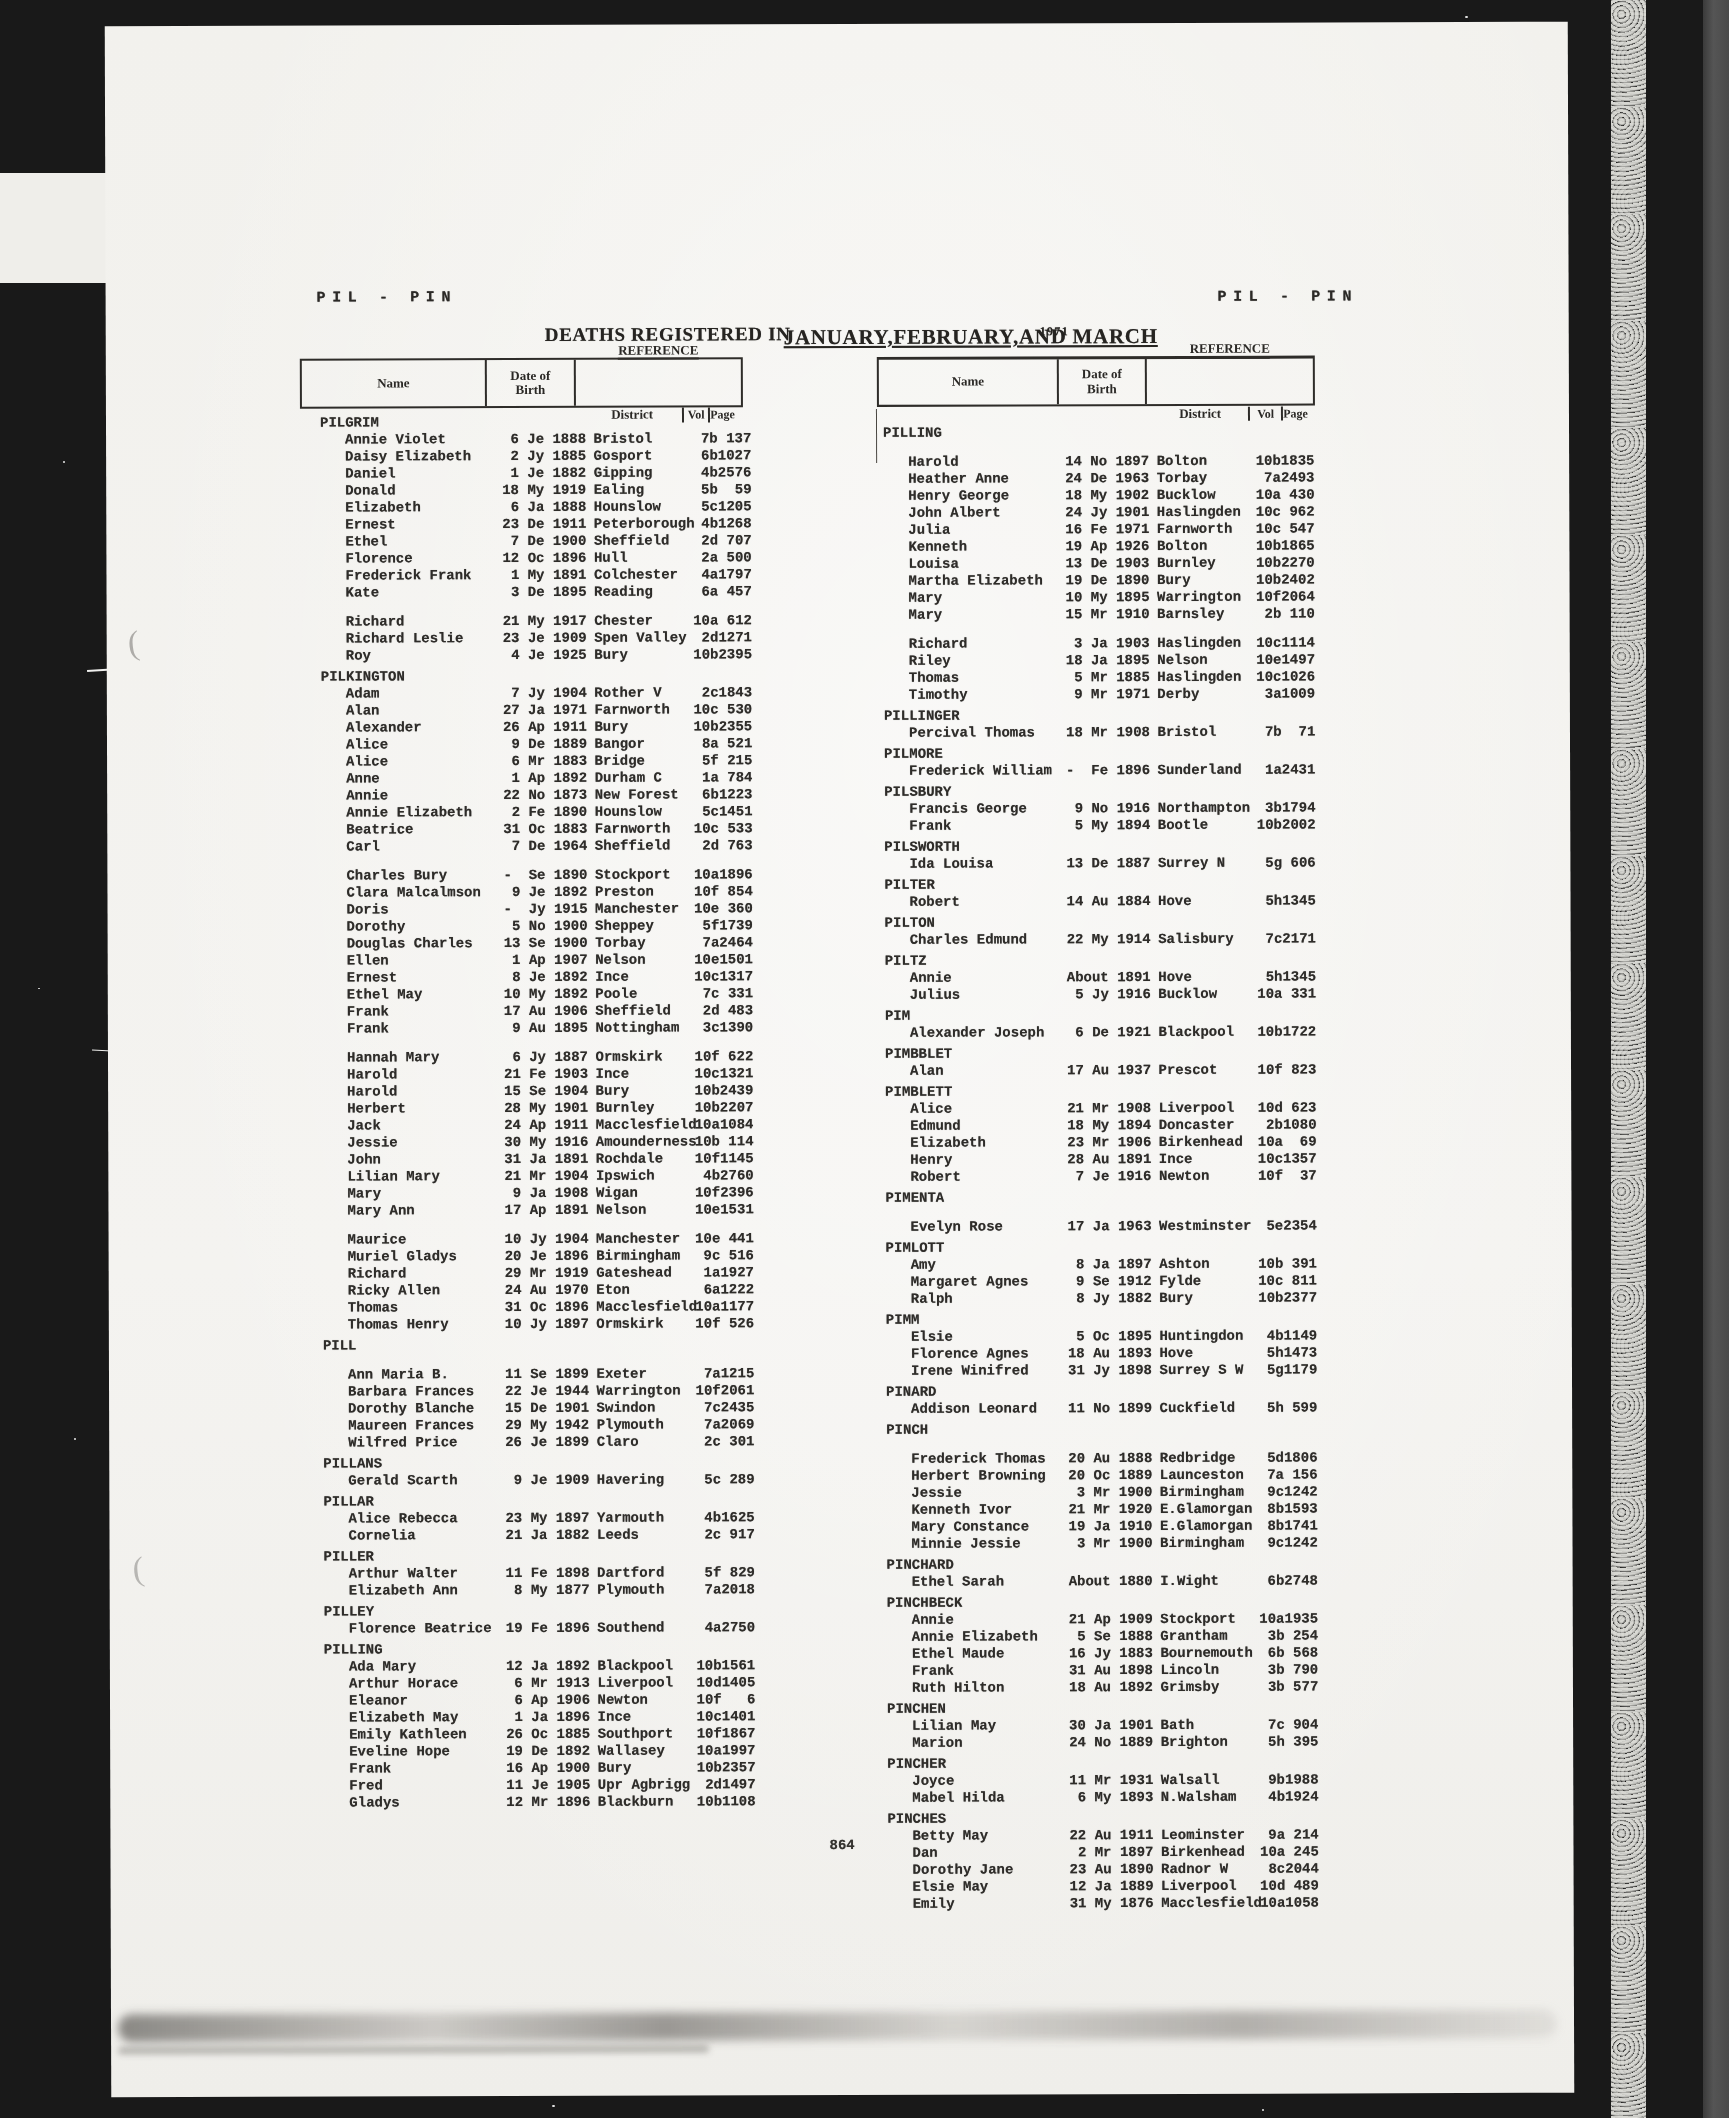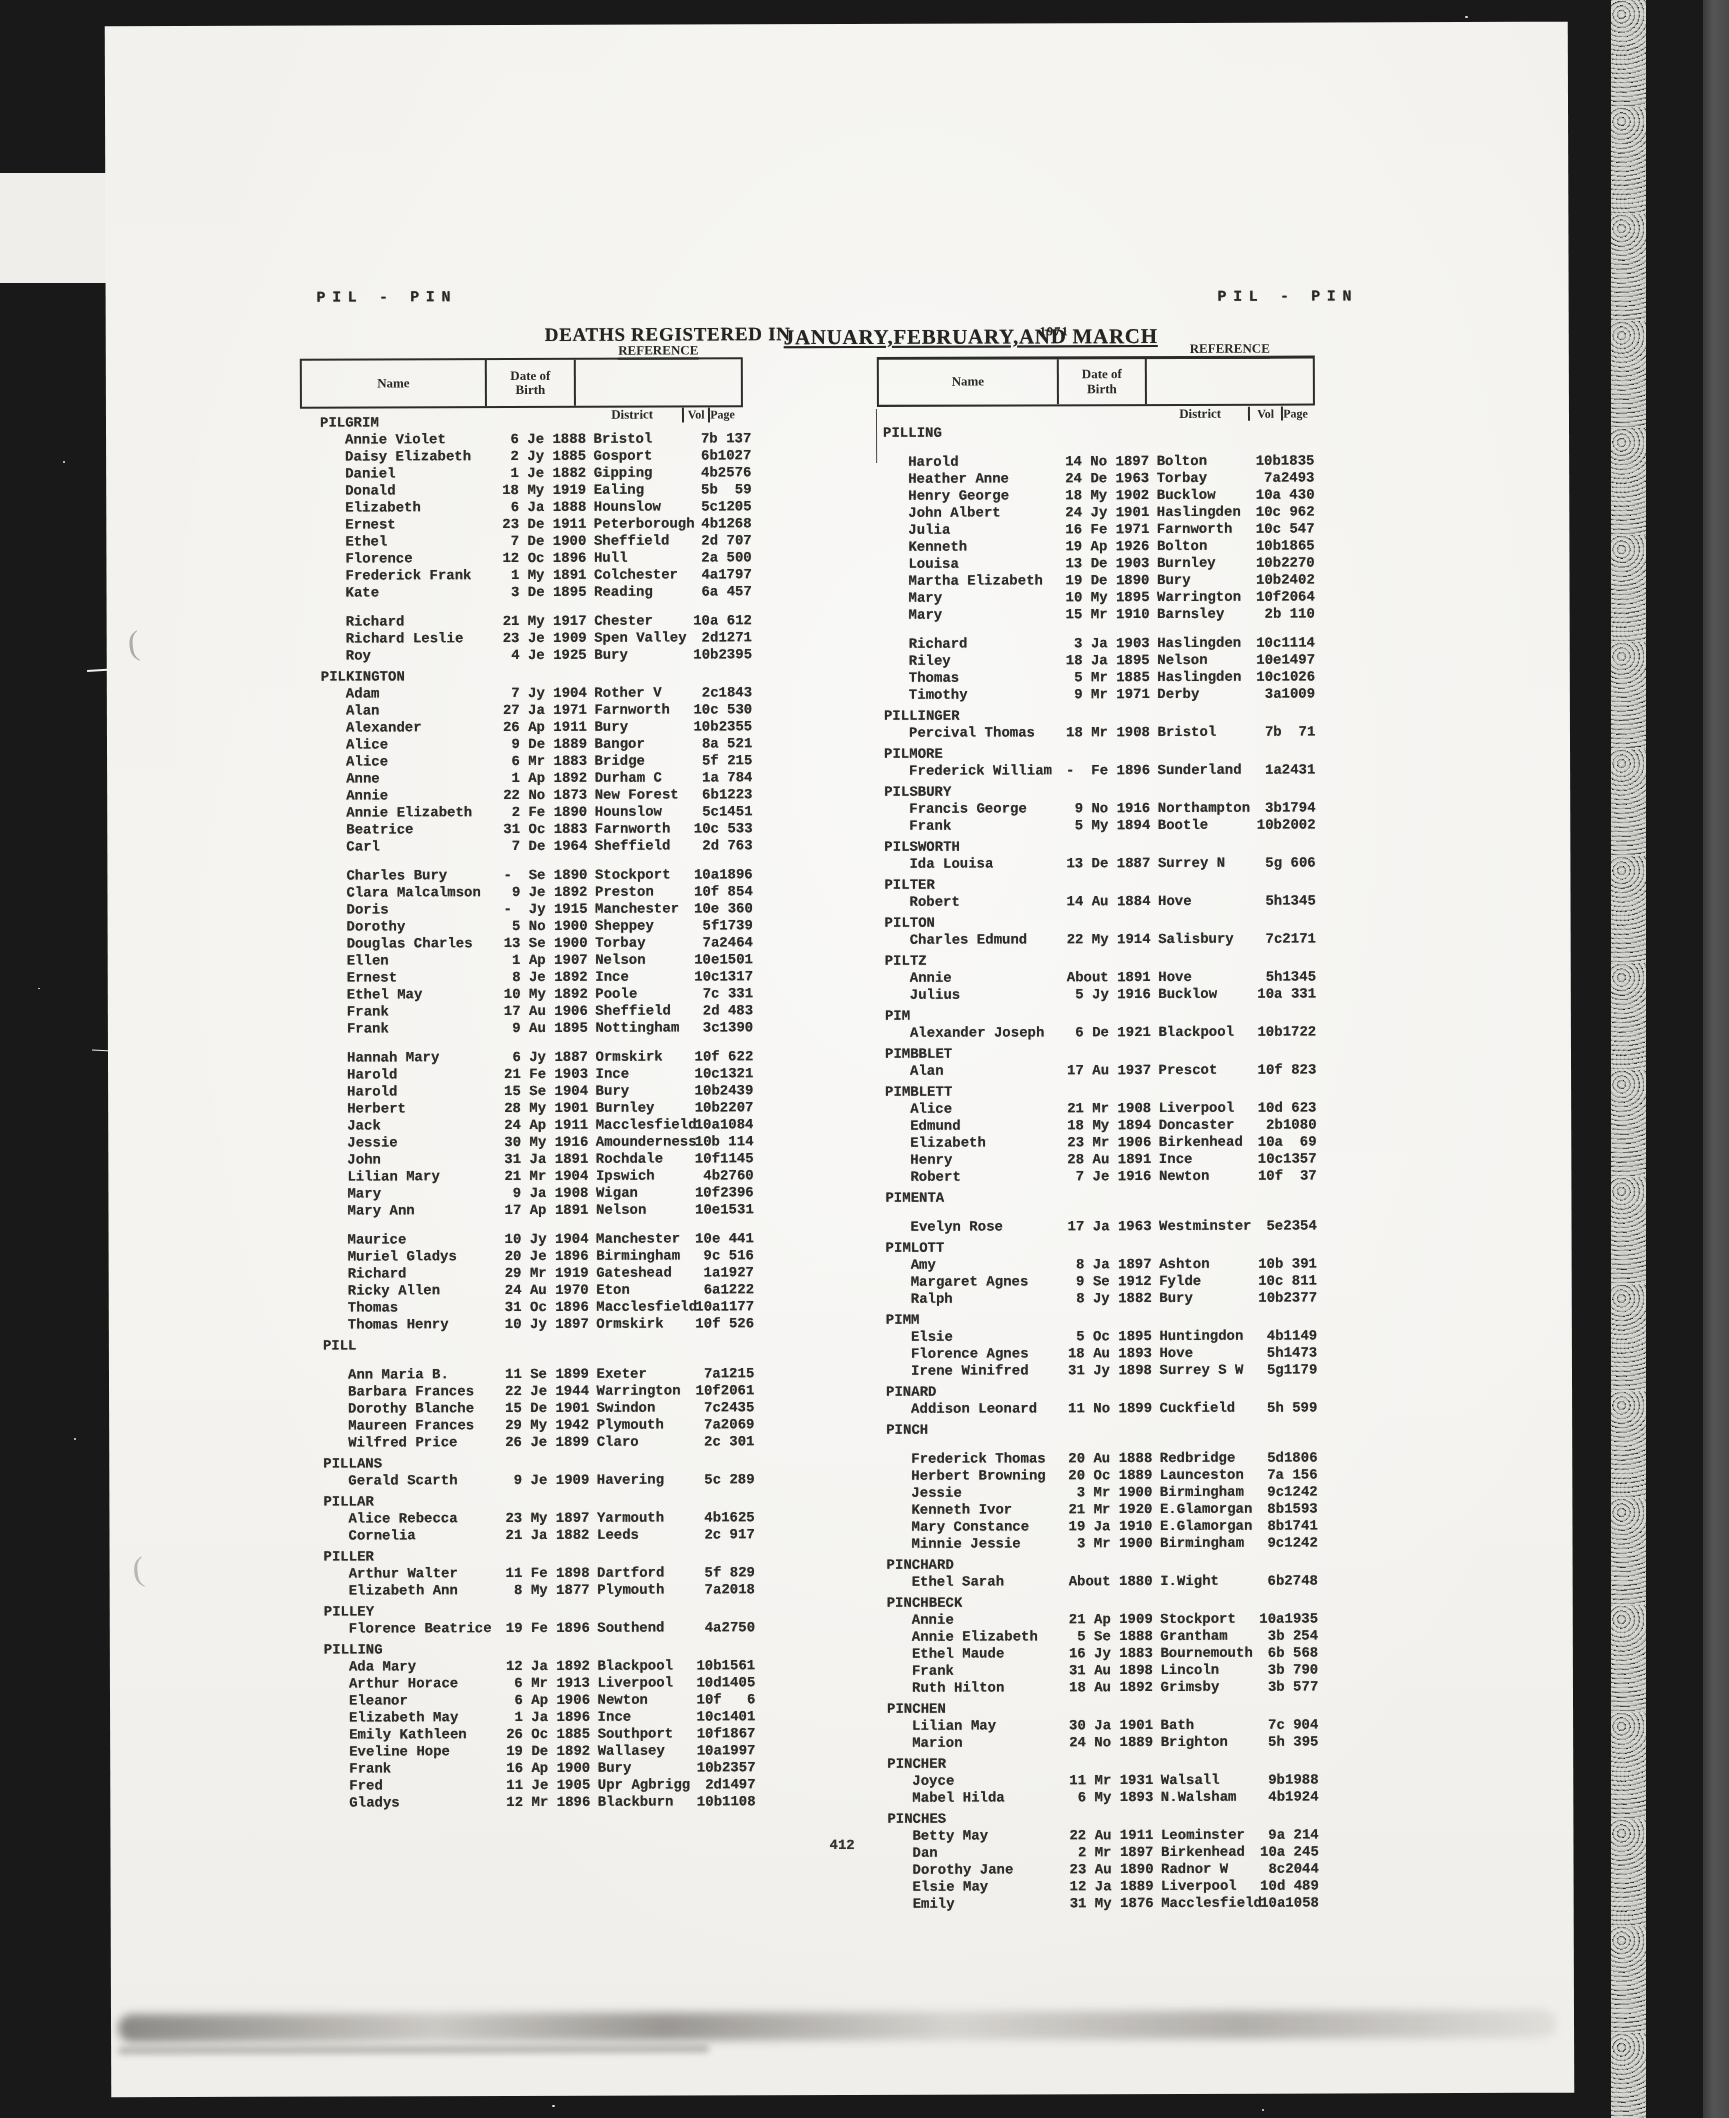--- a/index.html
+++ b/index.html
@@ -156,21 +156,21 @@
           <div class="hdr-cell" style="flex:1;font-size:12px;">Page</div>
         </div>
       </div>
     </div>
 
     <div class="tick-line" style="left:878px;top:409px;width:1.3px;height:54px;"></div>
 
     <div class="index-col" style="left:322px;top:413px;width:434px;"><div class="section"><div class="surname">PILGRIM</div><div class="row"><span class="c-name">Annie Violet</span><span class="c-date"> 6 Je 1888</span><span class="c-gap"></span><span class="c-dist">Bristol</span><span class="c-ref"> 7b 137</span></div><div class="row"><span class="c-name">Daisy Elizabeth</span><span class="c-date"> 2 Jy 1885</span><span class="c-gap"></span><span class="c-dist">Gosport</span><span class="c-ref"> 6b1027</span></div><div class="row"><span class="c-name">Daniel</span><span class="c-date"> 1 Je 1882</span><span class="c-gap"></span><span class="c-dist">Gipping</span><span class="c-ref"> 4b2576</span></div><div class="row"><span class="c-name">Donald</span><span class="c-date">18 My 1919</span><span class="c-gap"></span><span class="c-dist">Ealing</span><span class="c-ref"> 5b  59</span></div><div class="row"><span class="c-name">Elizabeth</span><span class="c-date"> 6 Ja 1888</span><span class="c-gap"></span><span class="c-dist">Hounslow</span><span class="c-ref"> 5c1205</span></div><div class="row"><span class="c-name">Ernest</span><span class="c-date">23 De 1911</span><span class="c-gap"></span><span class="c-dist">Peterborough</span><span class="c-ref"> 4b1268</span></div><div class="row"><span class="c-name">Ethel</span><span class="c-date"> 7 De 1900</span><span class="c-gap"></span><span class="c-dist">Sheffield</span><span class="c-ref"> 2d 707</span></div><div class="row"><span class="c-name">Florence</span><span class="c-date">12 Oc 1896</span><span class="c-gap"></span><span class="c-dist">Hull</span><span class="c-ref"> 2a 500</span></div><div class="row"><span class="c-name">Frederick Frank</span><span class="c-date"> 1 My 1891</span><span class="c-gap"></span><span class="c-dist">Colchester</span><span class="c-ref"> 4a1797</span></div><div class="row"><span class="c-name">Kate</span><span class="c-date"> 3 De 1895</span><span class="c-gap"></span><span class="c-dist">Reading</span><span class="c-ref"> 6a 457</span></div><div class="row gap"><span class="c-name">Richard</span><span class="c-date">21 My 1917</span><span class="c-gap"></span><span class="c-dist">Chester</span><span class="c-ref">10a 612</span></div><div class="row"><span class="c-name">Richard Leslie</span><span class="c-date">23 Je 1909</span><span class="c-gap"></span><span class="c-dist">Spen Valley</span><span class="c-ref"> 2d1271</span></div><div class="row"><span class="c-name">Roy</span><span class="c-date"> 4 Je 1925</span><span class="c-gap"></span><span class="c-dist">Bury</span><span class="c-ref">10b2395</span></div></div><div class="section"><div class="surname">PILKINGTON</div><div class="row"><span class="c-name">Adam</span><span class="c-date"> 7 Jy 1904</span><span class="c-gap"></span><span class="c-dist">Rother V</span><span class="c-ref"> 2c1843</span></div><div class="row"><span class="c-name">Alan</span><span class="c-date">27 Ja 1971</span><span class="c-gap"></span><span class="c-dist">Farnworth</span><span class="c-ref">10c 530</span></div><div class="row"><span class="c-name">Alexander</span><span class="c-date">26 Ap 1911</span><span class="c-gap"></span><span class="c-dist">Bury</span><span class="c-ref">10b2355</span></div><div class="row"><span class="c-name">Alice</span><span class="c-date"> 9 De 1889</span><span class="c-gap"></span><span class="c-dist">Bangor</span><span class="c-ref"> 8a 521</span></div><div class="row"><span class="c-name">Alice</span><span class="c-date"> 6 Mr 1883</span><span class="c-gap"></span><span class="c-dist">Bridge</span><span class="c-ref"> 5f 215</span></div><div class="row"><span class="c-name">Anne</span><span class="c-date"> 1 Ap 1892</span><span class="c-gap"></span><span class="c-dist">Durham C</span><span class="c-ref"> 1a 784</span></div><div class="row"><span class="c-name">Annie</span><span class="c-date">22 No 1873</span><span class="c-gap"></span><span class="c-dist">New Forest</span><span class="c-ref"> 6b1223</span></div><div class="row"><span class="c-name">Annie Elizabeth</span><span class="c-date"> 2 Fe 1890</span><span class="c-gap"></span><span class="c-dist">Hounslow</span><span class="c-ref"> 5c1451</span></div><div class="row"><span class="c-name">Beatrice</span><span class="c-date">31 Oc 1883</span><span class="c-gap"></span><span class="c-dist">Farnworth</span><span class="c-ref">10c 533</span></div><div class="row"><span class="c-name">Carl</span><span class="c-date"> 7 De 1964</span><span class="c-gap"></span><span class="c-dist">Sheffield</span><span class="c-ref"> 2d 763</span></div><div class="row gap"><span class="c-name">Charles Bury</span><span class="c-date">-  Se 1890</span><span class="c-gap"></span><span class="c-dist">Stockport</span><span class="c-ref">10a1896</span></div><div class="row"><span class="c-name">Clara Malcalmson</span><span class="c-date"> 9 Je 1892</span><span class="c-gap"></span><span class="c-dist">Preston</span><span class="c-ref">10f 854</span></div><div class="row"><span class="c-name">Doris</span><span class="c-date">-  Jy 1915</span><span class="c-gap"></span><span class="c-dist">Manchester</span><span class="c-ref">10e 360</span></div><div class="row"><span class="c-name">Dorothy</span><span class="c-date"> 5 No 1900</span><span class="c-gap"></span><span class="c-dist">Sheppey</span><span class="c-ref"> 5f1739</span></div><div class="row"><span class="c-name">Douglas Charles</span><span class="c-date">13 Se 1900</span><span class="c-gap"></span><span class="c-dist">Torbay</span><span class="c-ref"> 7a2464</span></div><div class="row"><span class="c-name">Ellen</span><span class="c-date"> 1 Ap 1907</span><span class="c-gap"></span><span class="c-dist">Nelson</span><span class="c-ref">10e1501</span></div><div class="row"><span class="c-name">Ernest</span><span class="c-date"> 8 Je 1892</span><span class="c-gap"></span><span class="c-dist">Ince</span><span class="c-ref">10c1317</span></div><div class="row"><span class="c-name">Ethel May</span><span class="c-date">10 My 1892</span><span class="c-gap"></span><span class="c-dist">Poole</span><span class="c-ref"> 7c 331</span></div><div class="row"><span class="c-name">Frank</span><span class="c-date">17 Au 1906</span><span class="c-gap"></span><span class="c-dist">Sheffield</span><span class="c-ref"> 2d 483</span></div><div class="row"><span class="c-name">Frank</span><span class="c-date"> 9 Au 1895</span><span class="c-gap"></span><span class="c-dist">Nottingham</span><span class="c-ref"> 3c1390</span></div><div class="row gap"><span class="c-name">Hannah Mary</span><span class="c-date"> 6 Jy 1887</span><span class="c-gap"></span><span class="c-dist">Ormskirk</span><span class="c-ref">10f 622</span></div><div class="row"><span class="c-name">Harold</span><span class="c-date">21 Fe 1903</span><span class="c-gap"></span><span class="c-dist">Ince</span><span class="c-ref">10c1321</span></div><div class="row"><span class="c-name">Harold</span><span class="c-date">15 Se 1904</span><span class="c-gap"></span><span class="c-dist">Bury</span><span class="c-ref">10b2439</span></div><div class="row"><span class="c-name">Herbert</span><span class="c-date">28 My 1901</span><span class="c-gap"></span><span class="c-dist">Burnley</span><span class="c-ref">10b2207</span></div><div class="row"><span class="c-name">Jack</span><span class="c-date">24 Ap 1911</span><span class="c-gap"></span><span class="c-dist">Macclesfield</span><span class="c-ref">10a1084</span></div><div class="row"><span class="c-name">Jessie</span><span class="c-date">30 My 1916</span><span class="c-gap"></span><span class="c-dist">Amounderness</span><span class="c-ref">10b 114</span></div><div class="row"><span class="c-name">John</span><span class="c-date">31 Ja 1891</span><span class="c-gap"></span><span class="c-dist">Rochdale</span><span class="c-ref">10f1145</span></div><div class="row"><span class="c-name">Lilian Mary</span><span class="c-date">21 Mr 1904</span><span class="c-gap"></span><span class="c-dist">Ipswich</span><span class="c-ref"> 4b2760</span></div><div class="row"><span class="c-name">Mary</span><span class="c-date"> 9 Ja 1908</span><span class="c-gap"></span><span class="c-dist">Wigan</span><span class="c-ref">10f2396</span></div><div class="row"><span class="c-name">Mary Ann</span><span class="c-date">17 Ap 1891</span><span class="c-gap"></span><span class="c-dist">Nelson</span><span class="c-ref">10e1531</span></div><div class="row gap"><span class="c-name">Maurice</span><span class="c-date">10 Jy 1904</span><span class="c-gap"></span><span class="c-dist">Manchester</span><span class="c-ref">10e 441</span></div><div class="row"><span class="c-name">Muriel Gladys</span><span class="c-date">20 Je 1896</span><span class="c-gap"></span><span class="c-dist">Birmingham</span><span class="c-ref"> 9c 516</span></div><div class="row"><span class="c-name">Richard</span><span class="c-date">29 Mr 1919</span><span class="c-gap"></span><span class="c-dist">Gateshead</span><span class="c-ref"> 1a1927</span></div><div class="row"><span class="c-name">Ricky Allen</span><span class="c-date">24 Au 1970</span><span class="c-gap"></span><span class="c-dist">Eton</span><span class="c-ref"> 6a1222</span></div><div class="row"><span class="c-name">Thomas</span><span class="c-date">31 Oc 1896</span><span class="c-gap"></span><span class="c-dist">Macclesfield</span><span class="c-ref">10a1177</span></div><div class="row"><span class="c-name">Thomas Henry</span><span class="c-date">10 Jy 1897</span><span class="c-gap"></span><span class="c-dist">Ormskirk</span><span class="c-ref">10f 526</span></div></div><div class="section"><div class="surname">PILL</div><div class="row gap"><span class="c-name">Ann Maria B.</span><span class="c-date">11 Se 1899</span><span class="c-gap"></span><span class="c-dist">Exeter</span><span class="c-ref"> 7a1215</span></div><div class="row"><span class="c-name">Barbara Frances</span><span class="c-date">22 Je 1944</span><span class="c-gap"></span><span class="c-dist">Warrington</span><span class="c-ref">10f2061</span></div><div class="row"><span class="c-name">Dorothy Blanche</span><span class="c-date">15 De 1901</span><span class="c-gap"></span><span class="c-dist">Swindon</span><span class="c-ref"> 7c2435</span></div><div class="row"><span class="c-name">Maureen Frances</span><span class="c-date">29 My 1942</span><span class="c-gap"></span><span class="c-dist">Plymouth</span><span class="c-ref"> 7a2069</span></div><div class="row"><span class="c-name">Wilfred Price</span><span class="c-date">26 Je 1899</span><span class="c-gap"></span><span class="c-dist">Claro</span><span class="c-ref"> 2c 301</span></div></div><div class="section"><div class="surname">PILLANS</div><div class="row"><span class="c-name">Gerald Scarth</span><span class="c-date"> 9 Je 1909</span><span class="c-gap"></span><span class="c-dist">Havering</span><span class="c-ref"> 5c 289</span></div></div><div class="section"><div class="surname">PILLAR</div><div class="row"><span class="c-name">Alice Rebecca</span><span class="c-date">23 My 1897</span><span class="c-gap"></span><span class="c-dist">Yarmouth</span><span class="c-ref"> 4b1625</span></div><div class="row"><span class="c-name">Cornelia</span><span class="c-date">21 Ja 1882</span><span class="c-gap"></span><span class="c-dist">Leeds</span><span class="c-ref"> 2c 917</span></div></div><div class="section"><div class="surname">PILLER</div><div class="row"><span class="c-name">Arthur Walter</span><span class="c-date">11 Fe 1898</span><span class="c-gap"></span><span class="c-dist">Dartford</span><span class="c-ref"> 5f 829</span></div><div class="row"><span class="c-name">Elizabeth Ann</span><span class="c-date"> 8 My 1877</span><span class="c-gap"></span><span class="c-dist">Plymouth</span><span class="c-ref"> 7a2018</span></div></div><div class="section"><div class="surname">PILLEY</div><div class="row"><span class="c-name">Florence Beatrice</span><span class="c-date">19 Fe 1896</span><span class="c-gap"></span><span class="c-dist">Southend</span><span class="c-ref"> 4a2750</span></div></div><div class="section"><div class="surname">PILLING</div><div class="row"><span class="c-name">Ada Mary</span><span class="c-date">12 Ja 1892</span><span class="c-gap"></span><span class="c-dist">Blackpool</span><span class="c-ref">10b1561</span></div><div class="row"><span class="c-name">Arthur Horace</span><span class="c-date"> 6 Mr 1913</span><span class="c-gap"></span><span class="c-dist">Liverpool</span><span class="c-ref">10d1405</span></div><div class="row"><span class="c-name">Eleanor</span><span class="c-date"> 6 Ap 1906</span><span class="c-gap"></span><span class="c-dist">Newton</span><span class="c-ref">10f   6</span></div><div class="row"><span class="c-name">Elizabeth May</span><span class="c-date"> 1 Ja 1896</span><span class="c-gap"></span><span class="c-dist">Ince</span><span class="c-ref">10c1401</span></div><div class="row"><span class="c-name">Emily Kathleen</span><span class="c-date">26 Oc 1885</span><span class="c-gap"></span><span class="c-dist">Southport</span><span class="c-ref">10f1867</span></div><div class="row"><span class="c-name">Eveline Hope</span><span class="c-date">19 De 1892</span><span class="c-gap"></span><span class="c-dist">Wallasey</span><span class="c-ref">10a1997</span></div><div class="row"><span class="c-name">Frank</span><span class="c-date">16 Ap 1900</span><span class="c-gap"></span><span class="c-dist">Bury</span><span class="c-ref">10b2357</span></div><div class="row"><span class="c-name">Fred</span><span class="c-date">11 Je 1905</span><span class="c-gap"></span><span class="c-dist">Upr Agbrigg</span><span class="c-ref"> 2d1497</span></div><div class="row"><span class="c-name">Gladys</span><span class="c-date">12 Mr 1896</span><span class="c-gap"></span><span class="c-dist">Blackburn</span><span class="c-ref">10b1108</span></div></div></div>
     <div class="index-col" style="left:885px;top:425px;width:434px;"><div class="section"><div class="surname">PILLING</div><div class="row gap"><span class="c-name">Harold</span><span class="c-date">14 No 1897</span><span class="c-gap"></span><span class="c-dist">Bolton</span><span class="c-ref">10b1835</span></div><div class="row"><span class="c-name">Heather Anne</span><span class="c-date">24 De 1963</span><span class="c-gap"></span><span class="c-dist">Torbay</span><span class="c-ref"> 7a2493</span></div><div class="row"><span class="c-name">Henry George</span><span class="c-date">18 My 1902</span><span class="c-gap"></span><span class="c-dist">Bucklow</span><span class="c-ref">10a 430</span></div><div class="row"><span class="c-name">John Albert</span><span class="c-date">24 Jy 1901</span><span class="c-gap"></span><span class="c-dist">Haslingden</span><span class="c-ref">10c 962</span></div><div class="row"><span class="c-name">Julia</span><span class="c-date">16 Fe 1971</span><span class="c-gap"></span><span class="c-dist">Farnworth</span><span class="c-ref">10c 547</span></div><div class="row"><span class="c-name">Kenneth</span><span class="c-date">19 Ap 1926</span><span class="c-gap"></span><span class="c-dist">Bolton</span><span class="c-ref">10b1865</span></div><div class="row"><span class="c-name">Louisa</span><span class="c-date">13 De 1903</span><span class="c-gap"></span><span class="c-dist">Burnley</span><span class="c-ref">10b2270</span></div><div class="row"><span class="c-name">Martha Elizabeth</span><span class="c-date">19 De 1890</span><span class="c-gap"></span><span class="c-dist">Bury</span><span class="c-ref">10b2402</span></div><div class="row"><span class="c-name">Mary</span><span class="c-date">10 My 1895</span><span class="c-gap"></span><span class="c-dist">Warrington</span><span class="c-ref">10f2064</span></div><div class="row"><span class="c-name">Mary</span><span class="c-date">15 Mr 1910</span><span class="c-gap"></span><span class="c-dist">Barnsley</span><span class="c-ref"> 2b 110</span></div><div class="row gap"><span class="c-name">Richard</span><span class="c-date"> 3 Ja 1903</span><span class="c-gap"></span><span class="c-dist">Haslingden</span><span class="c-ref">10c1114</span></div><div class="row"><span class="c-name">Riley</span><span class="c-date">18 Ja 1895</span><span class="c-gap"></span><span class="c-dist">Nelson</span><span class="c-ref">10e1497</span></div><div class="row"><span class="c-name">Thomas</span><span class="c-date"> 5 Mr 1885</span><span class="c-gap"></span><span class="c-dist">Haslingden</span><span class="c-ref">10c1026</span></div><div class="row"><span class="c-name">Timothy</span><span class="c-date"> 9 Mr 1971</span><span class="c-gap"></span><span class="c-dist">Derby</span><span class="c-ref"> 3a1009</span></div></div><div class="section"><div class="surname">PILLINGER</div><div class="row"><span class="c-name">Percival Thomas</span><span class="c-date">18 Mr 1908</span><span class="c-gap"></span><span class="c-dist">Bristol</span><span class="c-ref"> 7b  71</span></div></div><div class="section"><div class="surname">PILMORE</div><div class="row"><span class="c-name">Frederick William</span><span class="c-date">-  Fe 1896</span><span class="c-gap"></span><span class="c-dist">Sunderland</span><span class="c-ref"> 1a2431</span></div></div><div class="section"><div class="surname">PILSBURY</div><div class="row"><span class="c-name">Francis George</span><span class="c-date"> 9 No 1916</span><span class="c-gap"></span><span class="c-dist">Northampton</span><span class="c-ref"> 3b1794</span></div><div class="row"><span class="c-name">Frank</span><span class="c-date"> 5 My 1894</span><span class="c-gap"></span><span class="c-dist">Bootle</span><span class="c-ref">10b2002</span></div></div><div class="section"><div class="surname">PILSWORTH</div><div class="row"><span class="c-name">Ida Louisa</span><span class="c-date">13 De 1887</span><span class="c-gap"></span><span class="c-dist">Surrey N</span><span class="c-ref"> 5g 606</span></div></div><div class="section"><div class="surname">PILTER</div><div class="row"><span class="c-name">Robert</span><span class="c-date">14 Au 1884</span><span class="c-gap"></span><span class="c-dist">Hove</span><span class="c-ref"> 5h1345</span></div></div><div class="section"><div class="surname">PILTON</div><div class="row"><span class="c-name">Charles Edmund</span><span class="c-date">22 My 1914</span><span class="c-gap"></span><span class="c-dist">Salisbury</span><span class="c-ref"> 7c2171</span></div></div><div class="section"><div class="surname">PILTZ</div><div class="row"><span class="c-name">Annie</span><span class="c-date">About 1891</span><span class="c-gap"></span><span class="c-dist">Hove</span><span class="c-ref"> 5h1345</span></div><div class="row"><span class="c-name">Julius</span><span class="c-date"> 5 Jy 1916</span><span class="c-gap"></span><span class="c-dist">Bucklow</span><span class="c-ref">10a 331</span></div></div><div class="section"><div class="surname">PIM</div><div class="row"><span class="c-name">Alexander Joseph</span><span class="c-date"> 6 De 1921</span><span class="c-gap"></span><span class="c-dist">Blackpool</span><span class="c-ref">10b1722</span></div></div><div class="section"><div class="surname">PIMBBLET</div><div class="row"><span class="c-name">Alan</span><span class="c-date">17 Au 1937</span><span class="c-gap"></span><span class="c-dist">Prescot</span><span class="c-ref">10f 823</span></div></div><div class="section"><div class="surname">PIMBLETT</div><div class="row"><span class="c-name">Alice</span><span class="c-date">21 Mr 1908</span><span class="c-gap"></span><span class="c-dist">Liverpool</span><span class="c-ref">10d 623</span></div><div class="row"><span class="c-name">Edmund</span><span class="c-date">18 My 1894</span><span class="c-gap"></span><span class="c-dist">Doncaster</span><span class="c-ref"> 2b1080</span></div><div class="row"><span class="c-name">Elizabeth</span><span class="c-date">23 Mr 1906</span><span class="c-gap"></span><span class="c-dist">Birkenhead</span><span class="c-ref">10a  69</span></div><div class="row"><span class="c-name">Henry</span><span class="c-date">28 Au 1891</span><span class="c-gap"></span><span class="c-dist">Ince</span><span class="c-ref">10c1357</span></div><div class="row"><span class="c-name">Robert</span><span class="c-date"> 7 Je 1916</span><span class="c-gap"></span><span class="c-dist">Newton</span><span class="c-ref">10f  37</span></div></div><div class="section"><div class="surname">PIMENTA</div><div class="row gap"><span class="c-name">Evelyn Rose</span><span class="c-date">17 Ja 1963</span><span class="c-gap"></span><span class="c-dist">Westminster</span><span class="c-ref"> 5e2354</span></div></div><div class="section"><div class="surname">PIMLOTT</div><div class="row"><span class="c-name">Amy</span><span class="c-date"> 8 Ja 1897</span><span class="c-gap"></span><span class="c-dist">Ashton</span><span class="c-ref">10b 391</span></div><div class="row"><span class="c-name">Margaret Agnes</span><span class="c-date"> 9 Se 1912</span><span class="c-gap"></span><span class="c-dist">Fylde</span><span class="c-ref">10c 811</span></div><div class="row"><span class="c-name">Ralph</span><span class="c-date"> 8 Jy 1882</span><span class="c-gap"></span><span class="c-dist">Bury</span><span class="c-ref">10b2377</span></div></div><div class="section"><div class="surname">PIMM</div><div class="row"><span class="c-name">Elsie</span><span class="c-date"> 5 Oc 1895</span><span class="c-gap"></span><span class="c-dist">Huntingdon</span><span class="c-ref"> 4b1149</span></div><div class="row"><span class="c-name">Florence Agnes</span><span class="c-date">18 Au 1893</span><span class="c-gap"></span><span class="c-dist">Hove</span><span class="c-ref"> 5h1473</span></div><div class="row"><span class="c-name">Irene Winifred</span><span class="c-date">31 Jy 1898</span><span class="c-gap"></span><span class="c-dist">Surrey S W</span><span class="c-ref"> 5g1179</span></div></div><div class="section"><div class="surname">PINARD</div><div class="row"><span class="c-name">Addison Leonard</span><span class="c-date">11 No 1899</span><span class="c-gap"></span><span class="c-dist">Cuckfield</span><span class="c-ref"> 5h 599</span></div></div><div class="section"><div class="surname">PINCH</div><div class="row gap"><span class="c-name">Frederick Thomas</span><span class="c-date">20 Au 1888</span><span class="c-gap"></span><span class="c-dist">Redbridge</span><span class="c-ref"> 5d1806</span></div><div class="row"><span class="c-name">Herbert Browning</span><span class="c-date">20 Oc 1889</span><span class="c-gap"></span><span class="c-dist">Launceston</span><span class="c-ref"> 7a 156</span></div><div class="row"><span class="c-name">Jessie</span><span class="c-date"> 3 Mr 1900</span><span class="c-gap"></span><span class="c-dist">Birmingham</span><span class="c-ref"> 9c1242</span></div><div class="row"><span class="c-name">Kenneth Ivor</span><span class="c-date">21 Mr 1920</span><span class="c-gap"></span><span class="c-dist">E.Glamorgan</span><span class="c-ref"> 8b1593</span></div><div class="row"><span class="c-name">Mary Constance</span><span class="c-date">19 Ja 1910</span><span class="c-gap"></span><span class="c-dist">E.Glamorgan</span><span class="c-ref"> 8b1741</span></div><div class="row"><span class="c-name">Minnie Jessie</span><span class="c-date"> 3 Mr 1900</span><span class="c-gap"></span><span class="c-dist">Birmingham</span><span class="c-ref"> 9c1242</span></div></div><div class="section"><div class="surname">PINCHARD</div><div class="row"><span class="c-name">Ethel Sarah</span><span class="c-date">About 1880</span><span class="c-gap"></span><span class="c-dist">I.Wight</span><span class="c-ref"> 6b2748</span></div></div><div class="section"><div class="surname">PINCHBECK</div><div class="row"><span class="c-name">Annie</span><span class="c-date">21 Ap 1909</span><span class="c-gap"></span><span class="c-dist">Stockport</span><span class="c-ref">10a1935</span></div><div class="row"><span class="c-name">Annie Elizabeth</span><span class="c-date"> 5 Se 1888</span><span class="c-gap"></span><span class="c-dist">Grantham</span><span class="c-ref"> 3b 254</span></div><div class="row"><span class="c-name">Ethel Maude</span><span class="c-date">16 Jy 1883</span><span class="c-gap"></span><span class="c-dist">Bournemouth</span><span class="c-ref"> 6b 568</span></div><div class="row"><span class="c-name">Frank</span><span class="c-date">31 Au 1898</span><span class="c-gap"></span><span class="c-dist">Lincoln</span><span class="c-ref"> 3b 790</span></div><div class="row"><span class="c-name">Ruth Hilton</span><span class="c-date">18 Au 1892</span><span class="c-gap"></span><span class="c-dist">Grimsby</span><span class="c-ref"> 3b 577</span></div></div><div class="section"><div class="surname">PINCHEN</div><div class="row"><span class="c-name">Lilian May</span><span class="c-date">30 Ja 1901</span><span class="c-gap"></span><span class="c-dist">Bath</span><span class="c-ref"> 7c 904</span></div><div class="row"><span class="c-name">Marion</span><span class="c-date">24 No 1889</span><span class="c-gap"></span><span class="c-dist">Brighton</span><span class="c-ref"> 5h 395</span></div></div><div class="section"><div class="surname">PINCHER</div><div class="row"><span class="c-name">Joyce</span><span class="c-date">11 Mr 1931</span><span class="c-gap"></span><span class="c-dist">Walsall</span><span class="c-ref"> 9b1988</span></div><div class="row"><span class="c-name">Mabel Hilda</span><span class="c-date"> 6 My 1893</span><span class="c-gap"></span><span class="c-dist">N.Walsham</span><span class="c-ref"> 4b1924</span></div></div><div class="section"><div class="surname">PINCHES</div><div class="row"><span class="c-name">Betty May</span><span class="c-date">22 Au 1911</span><span class="c-gap"></span><span class="c-dist">Leominster</span><span class="c-ref"> 9a 214</span></div><div class="row"><span class="c-name">Dan</span><span class="c-date"> 2 Mr 1897</span><span class="c-gap"></span><span class="c-dist">Birkenhead</span><span class="c-ref">10a 245</span></div><div class="row"><span class="c-name">Dorothy Jane</span><span class="c-date">23 Au 1890</span><span class="c-gap"></span><span class="c-dist">Radnor W</span><span class="c-ref"> 8c2044</span></div><div class="row"><span class="c-name">Elsie May</span><span class="c-date">12 Ja 1889</span><span class="c-gap"></span><span class="c-dist">Liverpool</span><span class="c-ref">10d 489</span></div><div class="row"><span class="c-name">Emily</span><span class="c-date">31 My 1876</span><span class="c-gap"></span><span class="c-dist">Macclesfield</span><span class="c-ref">10a1058</span></div></div></div>
 
-    <span class="page-number">412</span>
+    <span class="page-number">864</span>
 
     <span class="punch-mark" style="left:129px;top:622px;">(</span>
     <span class="punch-mark" style="left:131px;top:1548px;opacity:.85;">(</span>
 
     <div class="smudge"></div>
     <div class="smudge2"></div>
   </div>
 </div>
 
 

